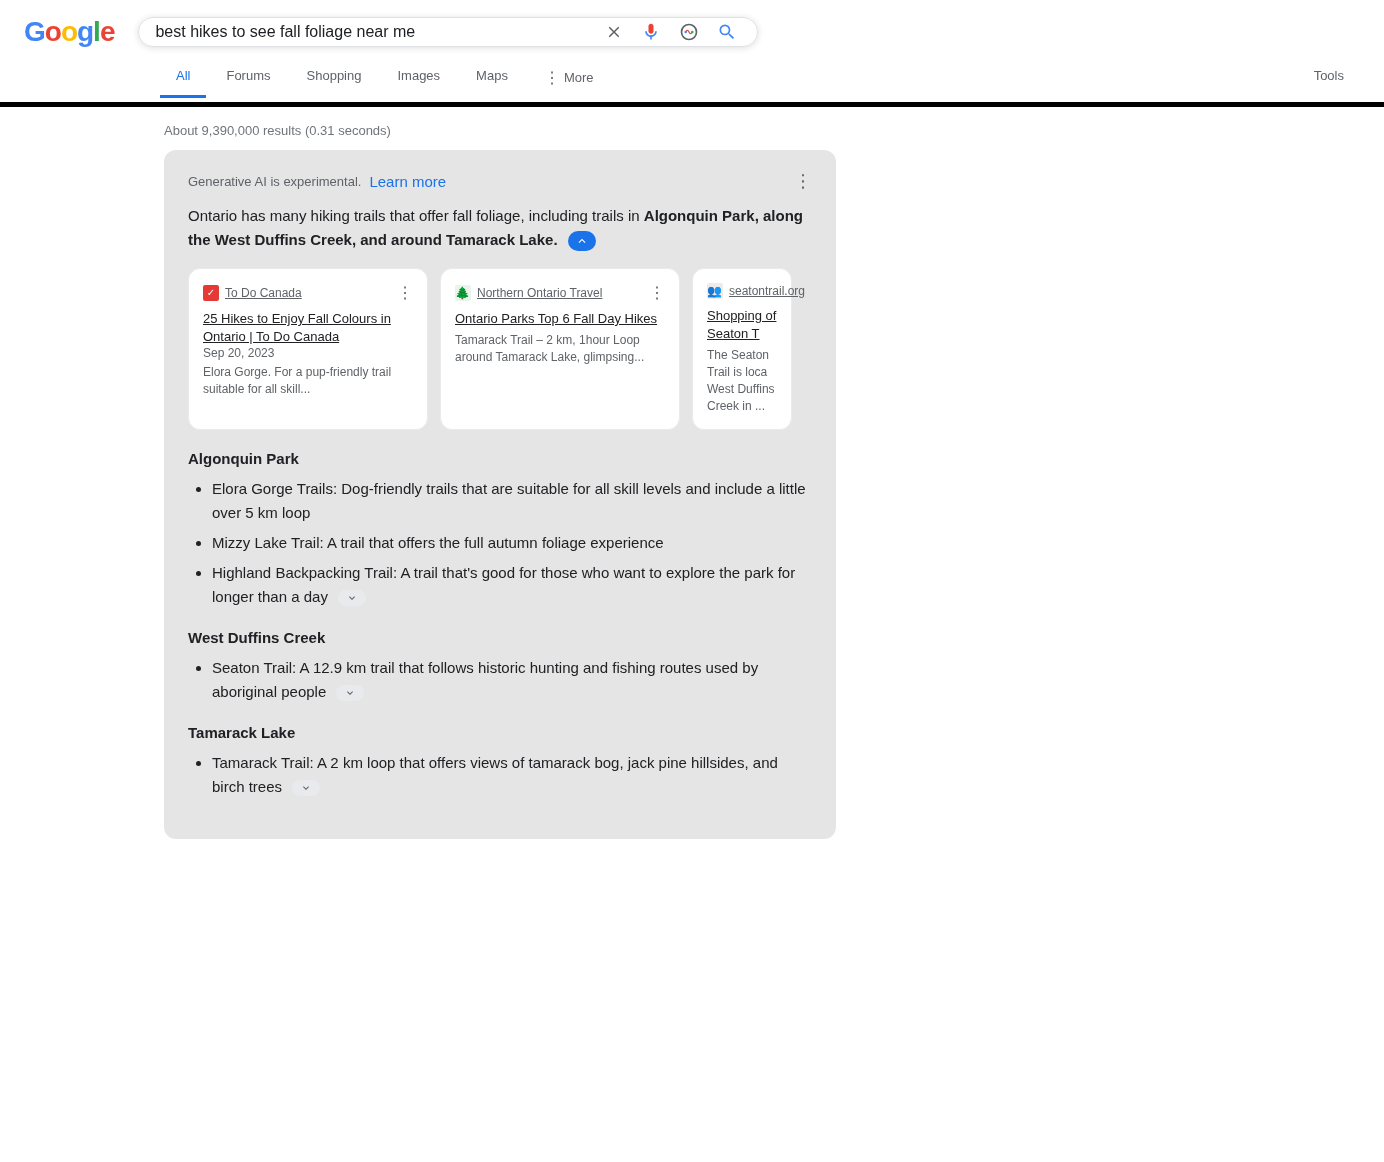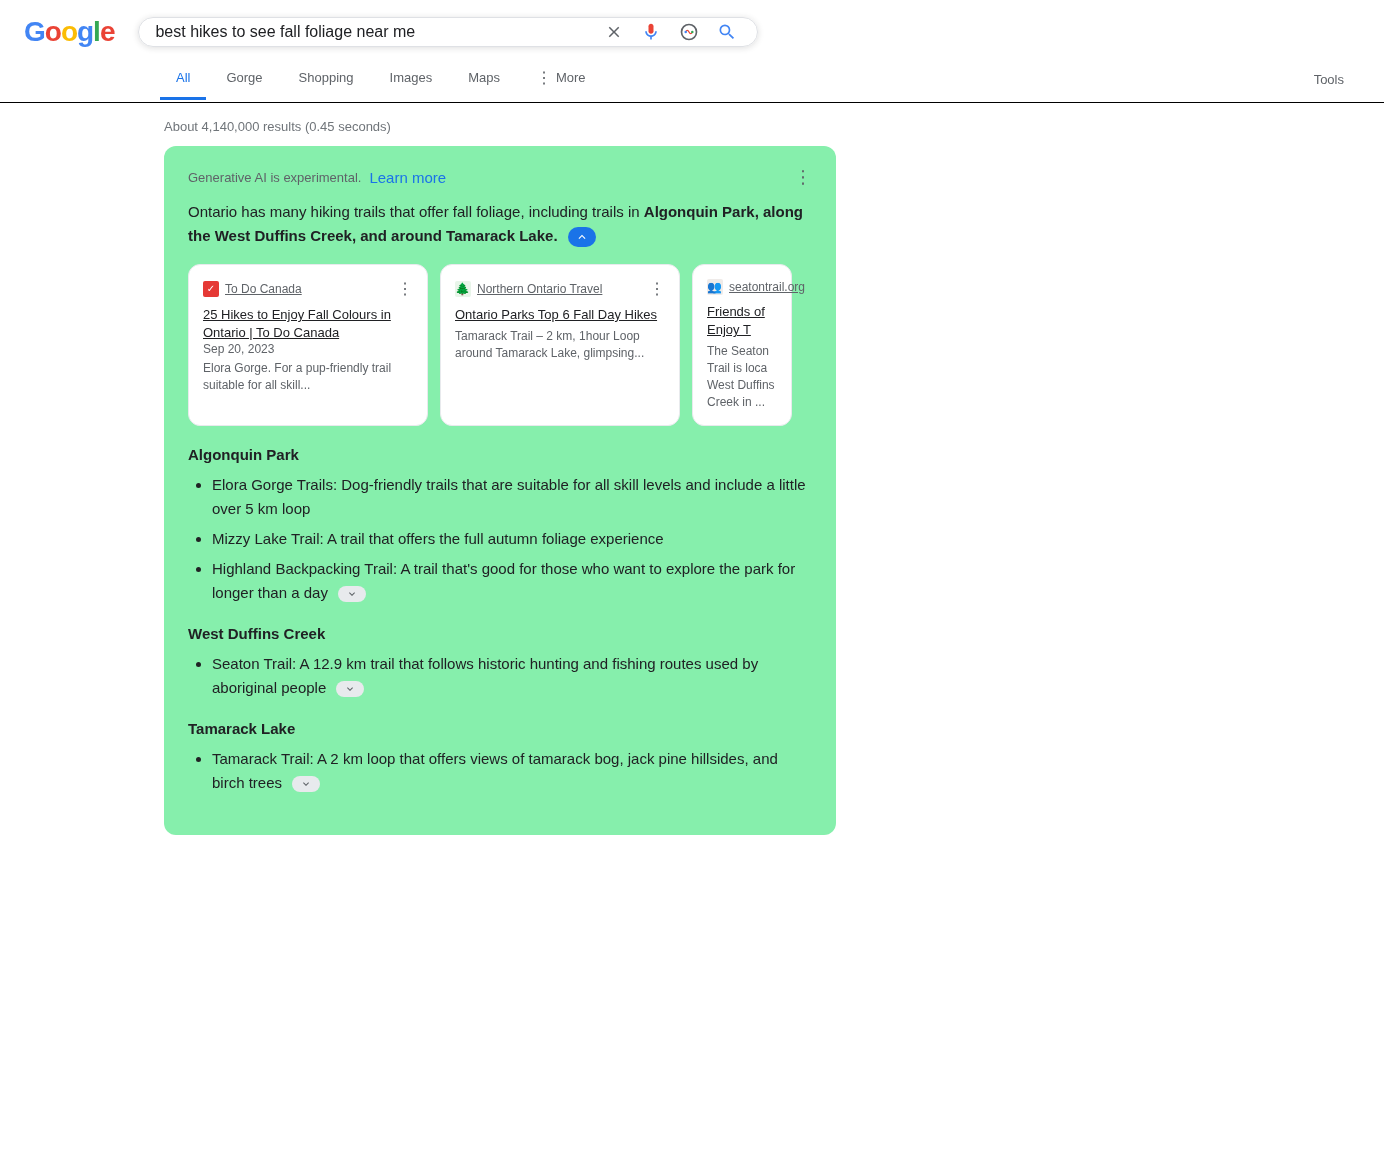--- a/index.html
+++ b/index.html
@@ -63,23 +63,23 @@
       justify-content: center;
       background: none;
       border: none;
       padding: 4px;
       border-radius: 50%;
     }
 
     
     .nav-tabs {
       display: flex;
-      align-items: center;
+      align-items: flex-start;
       padding: 0 24px 0 160px;
-      border-bottom: 1px solid #000000;
+      border-bottom: 5px solid #000000;
       margin-top: 8px;
       gap: 4px;
     }
     .nav-tab {
       padding: 12px 16px;
       font-size: 13px;
       color: #5f6368;
       cursor: pointer;
       border-bottom: 3px solid transparent;
       text-decoration: none;
@@ -105,21 +105,21 @@
       max-width: 860px;
     }
     .results-count {
       font-size: 13px;
       color: #70757a;
       padding: 16px 0 12px 0;
     }
 
     
     .ai-box {
-      background: #86efac;
+      background: #e5e5e5;
       border-radius: 12px;
       padding: 20px 24px;
       margin-bottom: 24px;
       max-width: 700px;
     }
     .ai-header {
       display: flex;
       align-items: center;
       gap: 8px;
       margin-bottom: 12px;
@@ -310,34 +310,34 @@
         <svg width="20" height="20" viewBox="0 0 24 24" fill="#4285F4">
           <path d="M15.5 14h-.79l-.28-.27A6.47 6.47 0 0 0 16 9.5 6.5 6.5 0 1 0 9.5 16c1.61 0 3.09-.59 4.23-1.57l.27.28v.79l5 4.99L20.49 19l-4.99-5zm-6 0C7.01 14 5 11.99 5 9.5S7.01 5 9.5 5 14 7.01 14 9.5 11.99 14 9.5 14z"></path>
         </svg>
       </button>
     </div>
   </div>
 </div>
 
 <nav class="nav-tabs">
   <a class="nav-tab active">All</a>
-  <a class="nav-tab">Gorge</a>
+  <a class="nav-tab">Forums</a>
   <a class="nav-tab">Shopping</a>
   <a class="nav-tab">Images</a>
   <a class="nav-tab">Maps</a>
   <a class="nav-tab" style="display:flex;align-items:center;gap:4px;">
     <span style="font-size:16px;color:#5f6368;">⋮</span>
     <span>More</span>
   </a>
   <span class="nav-tools">Tools</span>
 </nav>
 
 <div class="results-area">
 
-  <div class="results-count">About 4,140,000 results (0.45 seconds)</div>
+  <div class="results-count">About 9,390,000 results (0.31 seconds)</div>
 
   <div class="ai-box">
     <div class="ai-header">
       <span class="ai-label">Generative AI is experimental.</span>
       <a class="ai-learn-more" href="#">Learn more</a>
       <button class="ai-more-btn" title="More options">⋮</button>
     </div>
 
     <div class="ai-text">
       <span>Ontario has many hiking trails that offer fall foliage, including trails in </span><strong>Algonquin Park, along the West Duffins Creek, and around Tamarack Lake.</strong>
@@ -375,21 +375,21 @@
         <div class="source-card-snippet">Tamarack Trail – 2 km, 1hour Loop around Tamarack Lake, glimpsing...</div>
       </div>
 
       <div class="source-card source-card-partial">
         <div class="source-card-header">
           <div class="source-card-title-row">
             <div class="source-favicon" style="background:#efebe9;font-size:12px;">👥</div>
             <span class="source-site-name">seatontrail.org</span>
           </div>
         </div>
-        <div class="source-card-heading">Friends of Enjoy T</div>
+        <div class="source-card-heading">Shopping of Seaton T</div>
         <div class="source-card-snippet">The Seaton Trail is loca West Duffins Creek in ...</div>
       </div>
     </div>
 
     <div class="ai-section" style="margin-top:20px;">
       <div class="ai-section-heading">Algonquin Park</div>
       <ul class="ai-bullet-list">
         <li>Elora Gorge Trails: Dog-friendly trails that are suitable for all skill levels and include a little over 5 km loop</li>
         <li>Mizzy Lake Trail: A trail that offers the full autumn foliage experience</li>
         <li>

